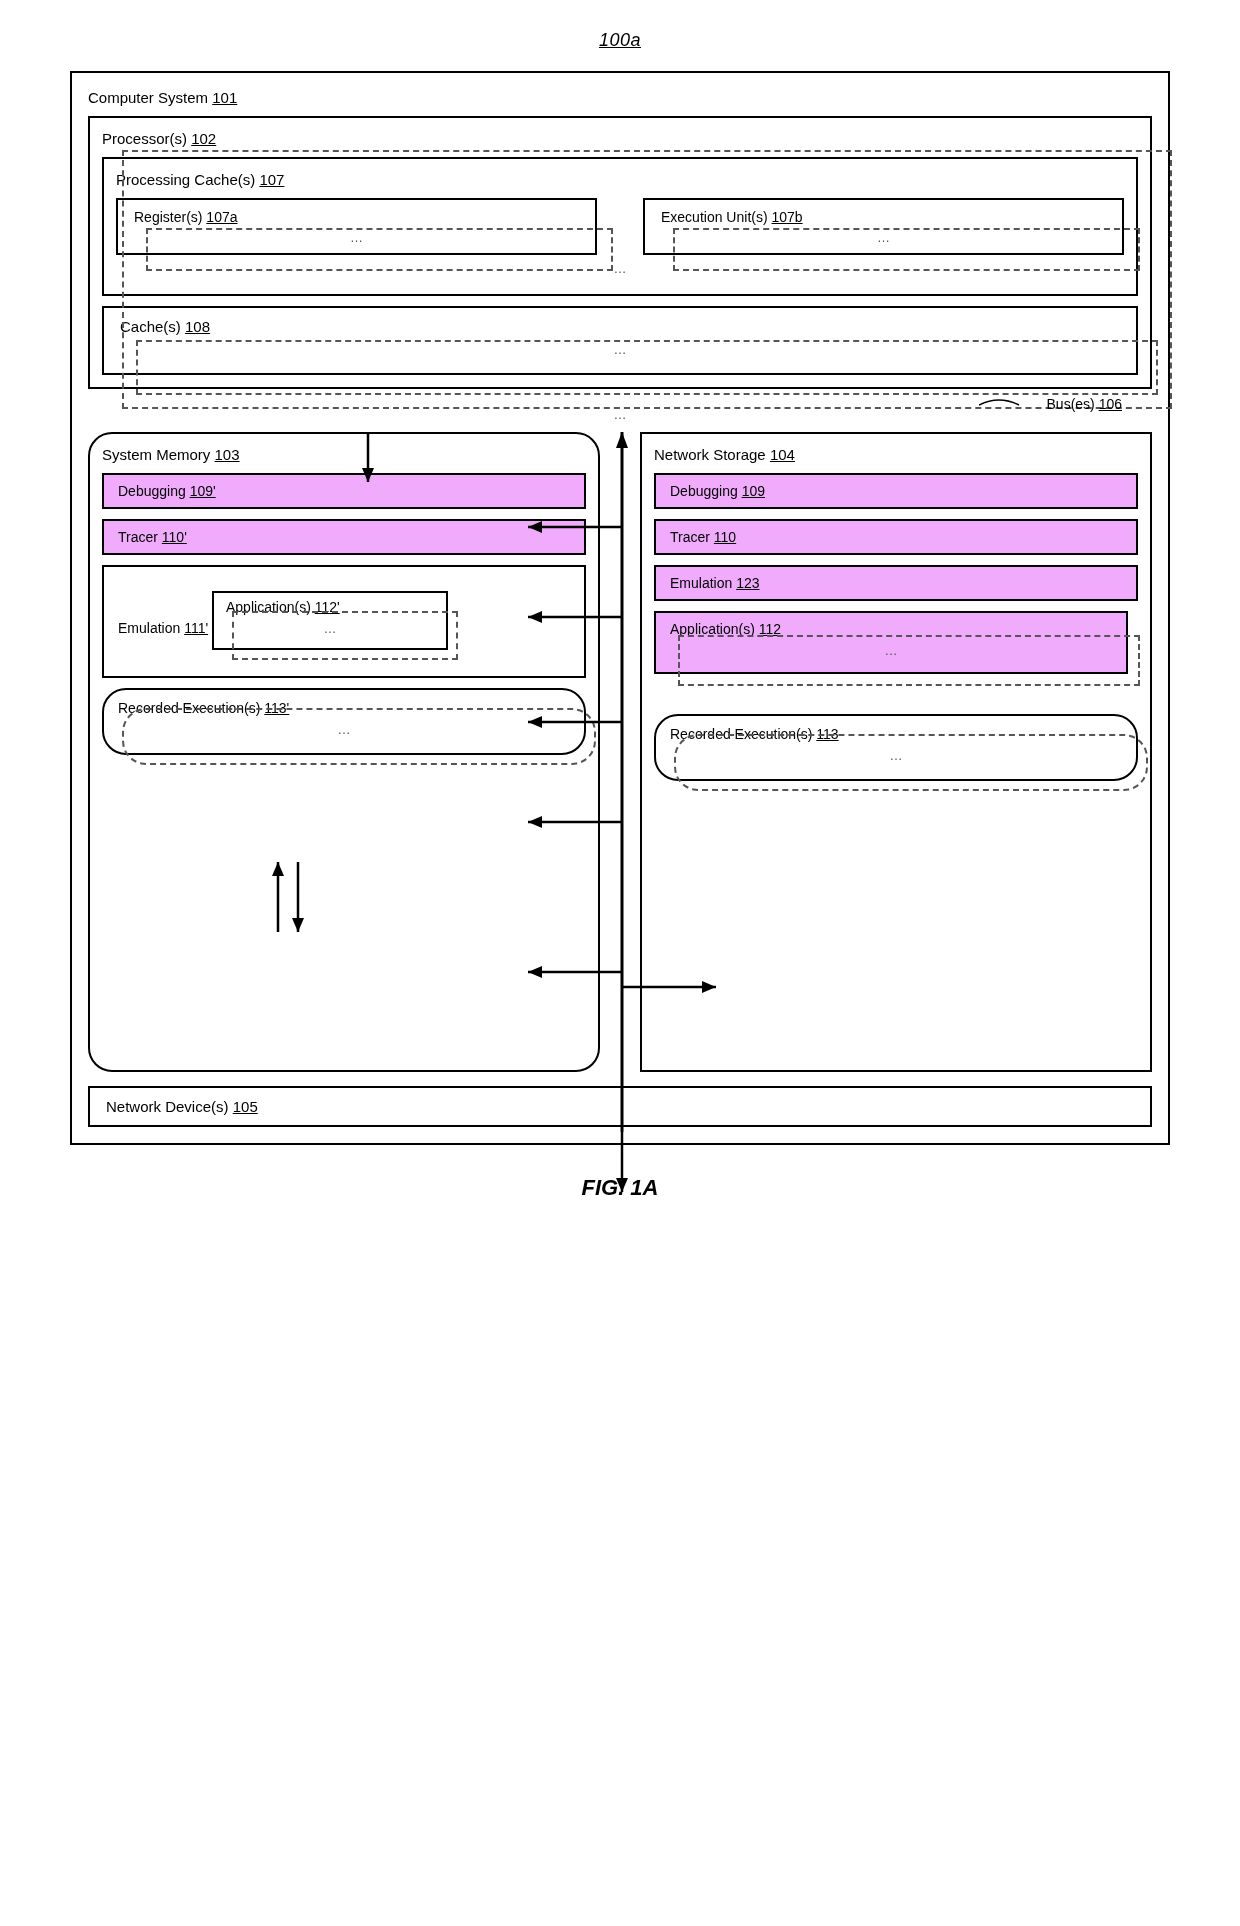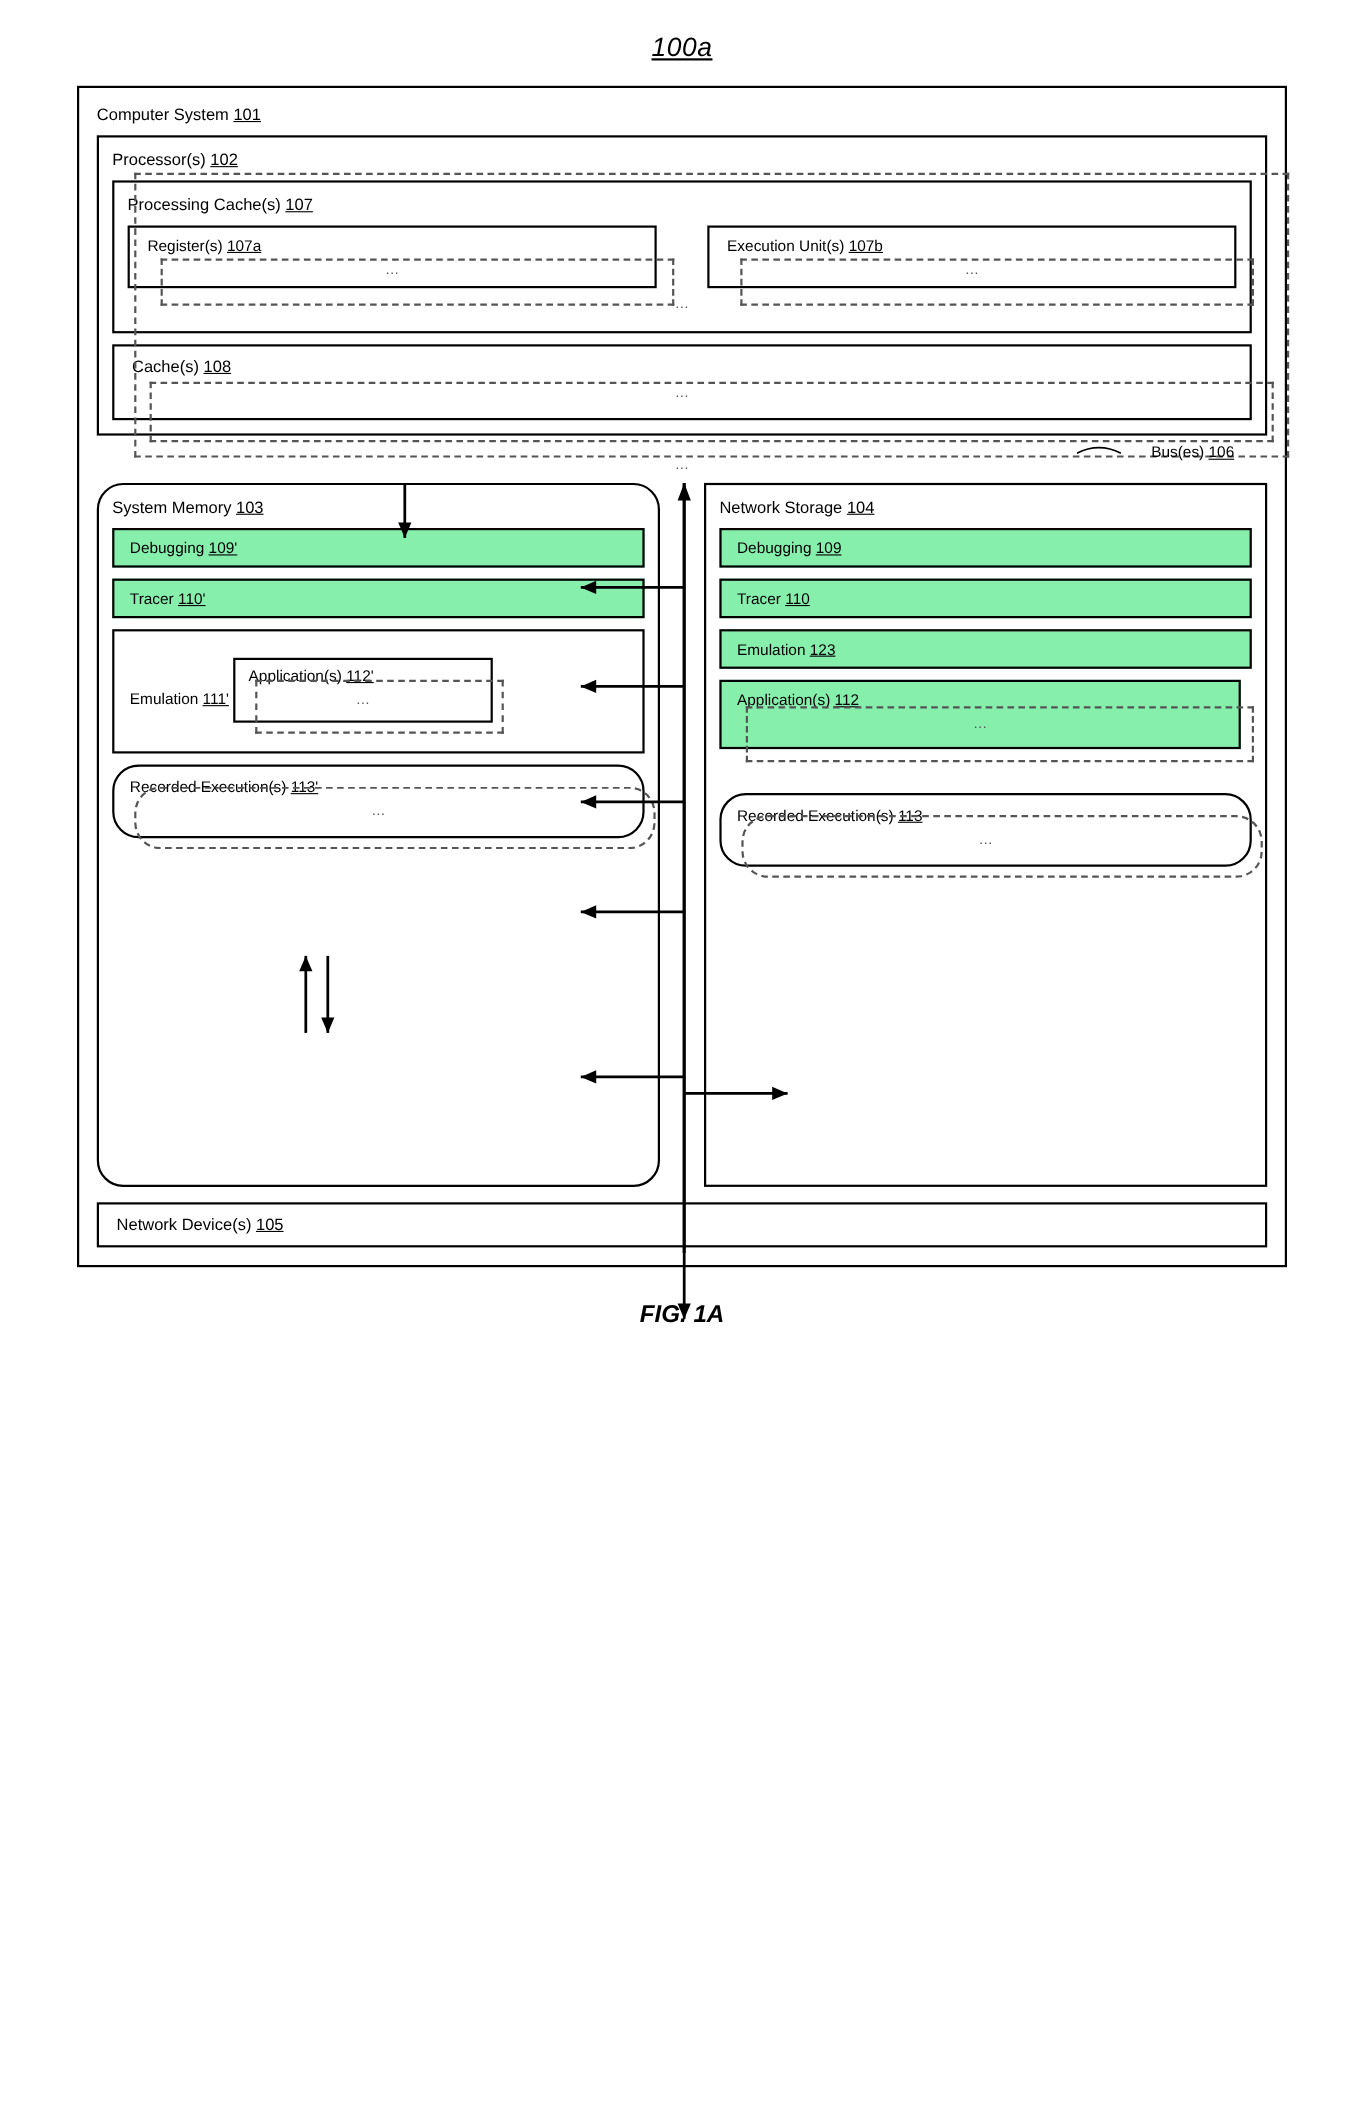--- a/index.html
+++ b/index.html
@@ -8,21 +8,21 @@
       font-family: Arial, sans-serif;
       width: 1240px;
       min-height: 1926px;
       display: flex;
       flex-direction: column;
       align-items: center;
       padding: 30px 40px;
     }
 
     .figure-title {
-      font-size: 24px;
+      font-size: 18px;
       text-decoration: underline;
       font-style: italic;
       margin-bottom: 20px;
       letter-spacing: 0.5px;
     }
 
     .main-diagram {
       width: 1100px;
       border: 2px solid #000;
       padding: 16px;
@@ -129,21 +129,21 @@
       margin-bottom: 10px;
     }
 
     
     .component-box {
       border: 2px solid #000;
       padding: 8px 14px;
       margin-bottom: 10px;
       font-size: 14px;
       position: relative;
-      background: #86efac;
+      background: #f0abfc;
     }
 
     .emulation-box {
       border: 2px solid #000;
       padding: 8px 14px;
       margin-bottom: 10px;
       font-size: 14px;
       position: relative;
     }
     .app-inner-box {

